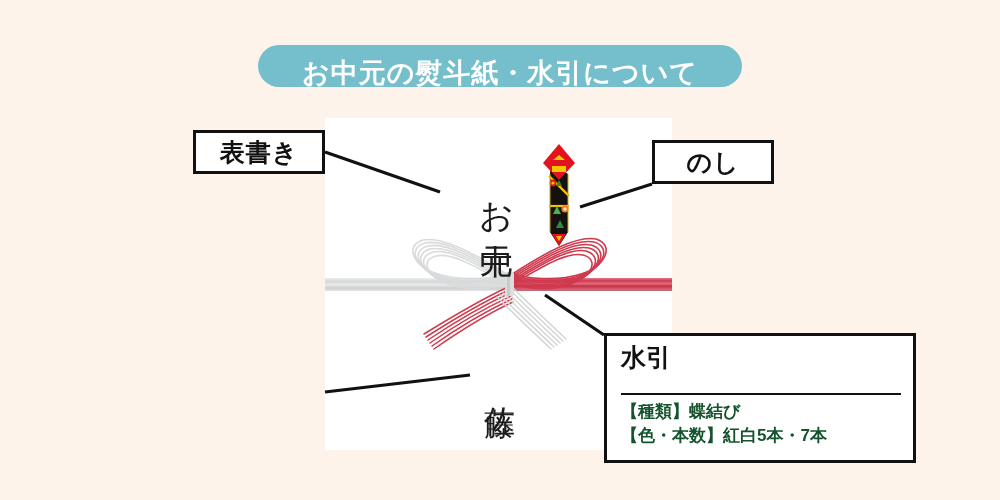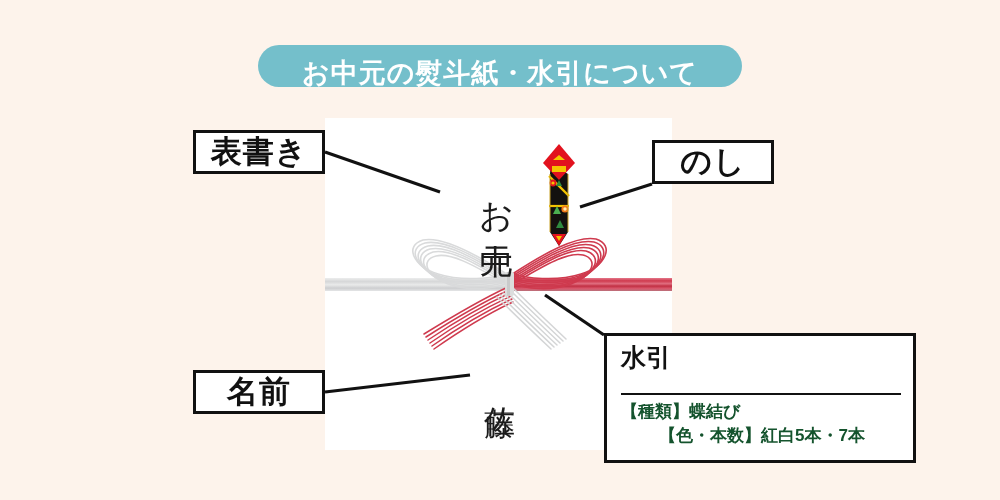--- a/index.html
+++ b/index.html
@@ -89,21 +89,21 @@
   .label-box {
     position: absolute;
     background: #ffffff;
     border: 3px solid #111111;
     box-sizing: border-box;
     display: flex;
     align-items: center;
     justify-content: center;
   }
   .label-box .label-text {
-    font-size: 31px;
+    font-size: 25px;
     font-weight: bold;
     color: #111111;
     white-space: nowrap;
     letter-spacing: 1px;
   }
   #box-omotegaki { left: 193px; top: 130px;  width: 132px; height: 44px; }
   #box-noshi     { left: 652px; top: 140px;  width: 122px; height: 44px; align-items: center; }
   #box-namae     { left: 193px; top: 370px;  width: 132px; height: 44px; }
 
   
@@ -129,21 +129,21 @@
   }
   #box-mizuhiki .mz-line {
     display: block;
     color: #14532d;
     font-size: 17px;
     font-weight: bold;
     line-height: 1.32;
     margin-top: 6px;
     white-space: nowrap;
   }
-  #box-mizuhiki .mz-line.second { margin-top: 2px; margin-left: 38px; }
+  #box-mizuhiki .mz-line.second { margin-top: 2px; }
 
   
   #leaders, #artwork {
     position: absolute;
     left: 0; top: 0;
     width: 1000px;
     height: 500px;
     pointer-events: none;
   }
 </style>
@@ -272,23 +272,20 @@
   </svg>
 
   <div class="label-box" id="box-omotegaki">
     <span class="label-text">表書き</span>
   </div>
 
   <div class="label-box" id="box-noshi">
     <span class="label-text">のし</span>
   </div>
 
-  <div class="label-box" id="box-namae">
-    <span class="label-text">名前</span>
-  </div>
 
   <div id="box-mizuhiki">
     <span class="mz-title">水引</span>
     <span class="mz-line">【種類】蝶結び</span>
     <span class="mz-line second">【色・本数】紅白5本・7本</span>
   </div>
 
 </div>
 
 </body></html>

